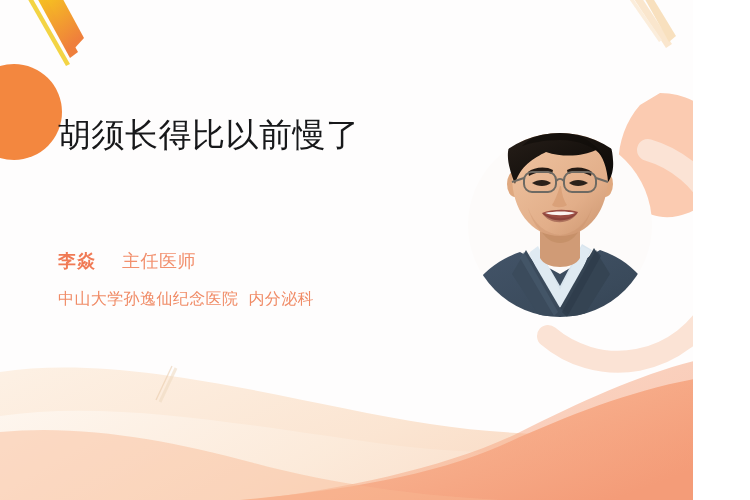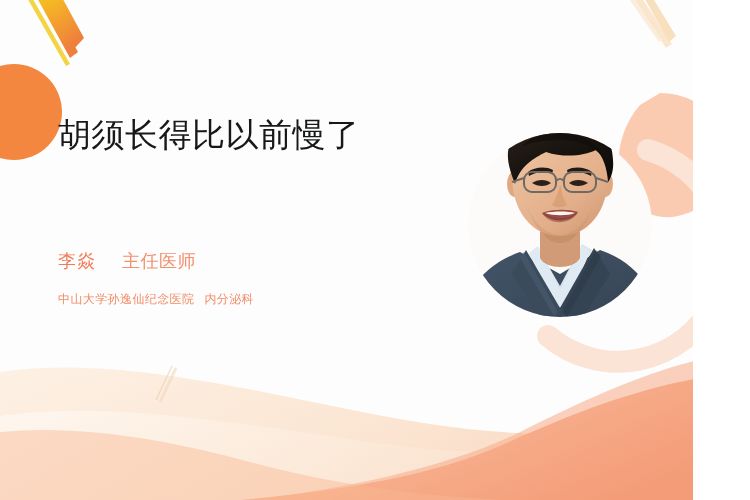--- a/index.html
+++ b/index.html
@@ -47,31 +47,31 @@
     z-index: 40;
   }
   .credit-line1 {
     font-size: 18px;
     line-height: 30px;
     color: #F08060;
     letter-spacing: 0.5px;
     white-space: nowrap;
   }
   .doc-name {
-    font-weight: normal;
+    font-weight: bold;
     color: #F07A55;
     letter-spacing: 1px;
   }
   .doc-title {
     margin-left: 26px;
     color: #F2906E;
     font-weight: normal;
   }
   .credit-line2 {
-    font-size: 12px;
+    font-size: 16px;
     line-height: 30px;
     color: #F08B66;
     letter-spacing: 0.4px;
     margin-top: 8px;
     white-space: nowrap;
   }
   .dept { margin-left: 10px; }
 
   
   .portrait-wrap {

